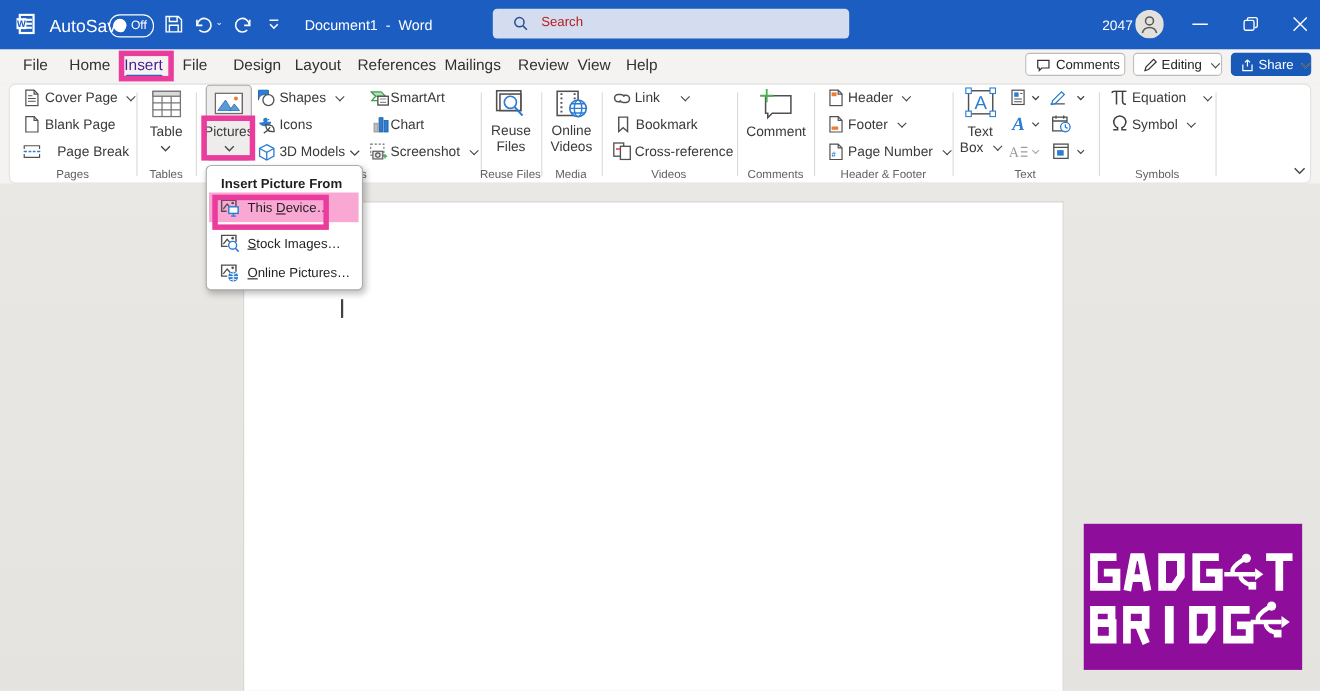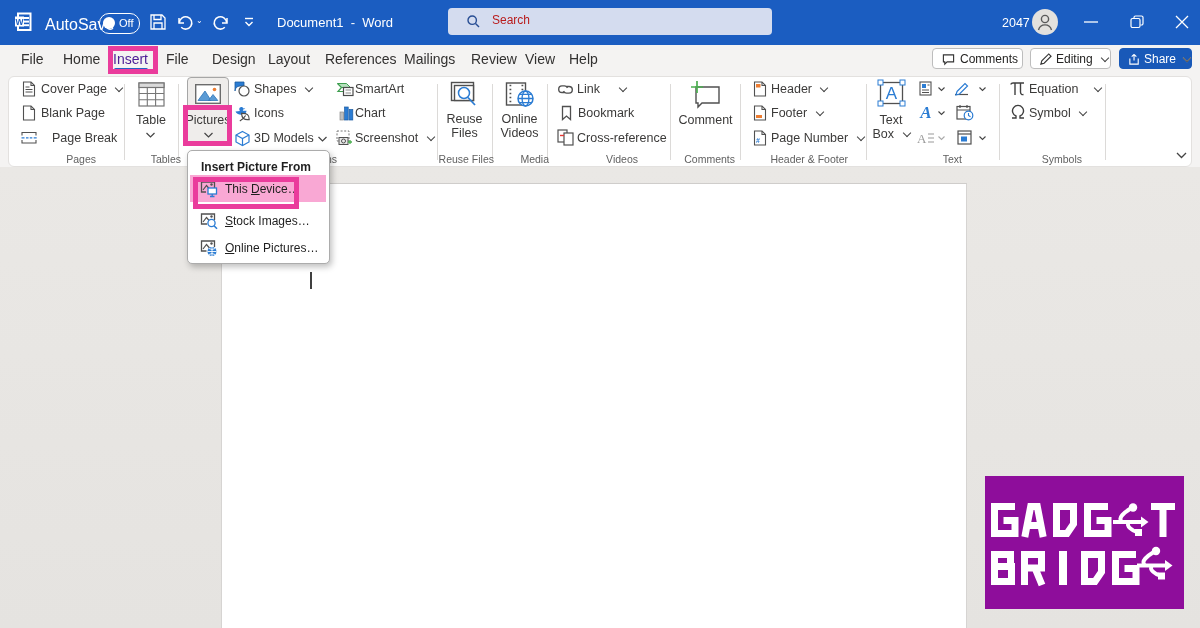--- a/index.html
+++ b/index.html
@@ -17,21 +17,21 @@
 
 #tabrow{left:0;top:45px;width:1200px;height:31px;background:#F4F3F2}
 .tab{position:absolute;top:51px;font-size:14px;color:#323130;white-space:nowrap}
 .tabsel{color:#4c1d95}
 #insunderline{position:absolute;left:114px;top:68px;width:34px;height:2.5px;background:#2563C4;border-radius:2px}
 .topbtn{position:absolute;top:48px;height:21px;border:1px solid #BDBDBD;border-radius:4px;background:#fff;font-size:12px;color:#252423;line-height:21px;white-space:nowrap;box-sizing:border-box}
 
 #ribbonbg{left:0;top:76px;width:1200px;height:91px;background:#F4F3F2}
 #ribbonpanel{left:8px;top:76px;width:1184px;height:91px;background:#fff;border:1px solid #E3E1DF;border-radius:6px;box-sizing:border-box}
 .rdiv{position:absolute;top:84px;width:1px;height:76px;background:#DCDAD8}
-.rlbl{position:absolute;top:153px;font-size:10.5px;color:#616161;white-space:nowrap;text-align:right}
+.rlbl{position:absolute;top:153px;font-size:10.5px;color:#616161;white-space:nowrap;text-align:center}
 .ritem{position:absolute;font-size:12.5px;color:#3B3A39;white-space:nowrap}
 .chev{display:inline-block;margin-left:5px;width:8px;height:8px;position:relative}
 .chev::after{content:"";position:absolute;left:1px;top:0px;width:5px;height:5px;border-right:1.2px solid #444;border-bottom:1.2px solid #444;transform:rotate(45deg)}
 .bigtxt{position:absolute;font-size:12.5px;color:#3B3A39;text-align:center;white-space:nowrap}
 
 #docarea{left:0;top:167px;width:1200px;height:461px;background:linear-gradient(180deg,#EAE8E5,#E5E3E0)}
 #page{position:absolute;left:221px;top:16px;width:744px;height:445px;background:#fff;border-top:1px solid #CFCDCB;border-left:1px solid #D6D4D2;border-right:1px solid #D6D4D2}
 #cursor{position:absolute;left:310px;top:105px;width:1.5px;height:17px;background:#404040}
 
 #menu{left:187px;top:150px;width:141px;height:112px;background:#fff;border:1px solid #ACACAC;border-radius:5px;box-shadow:2px 3px 6px rgba(0,0,0,.25)}

